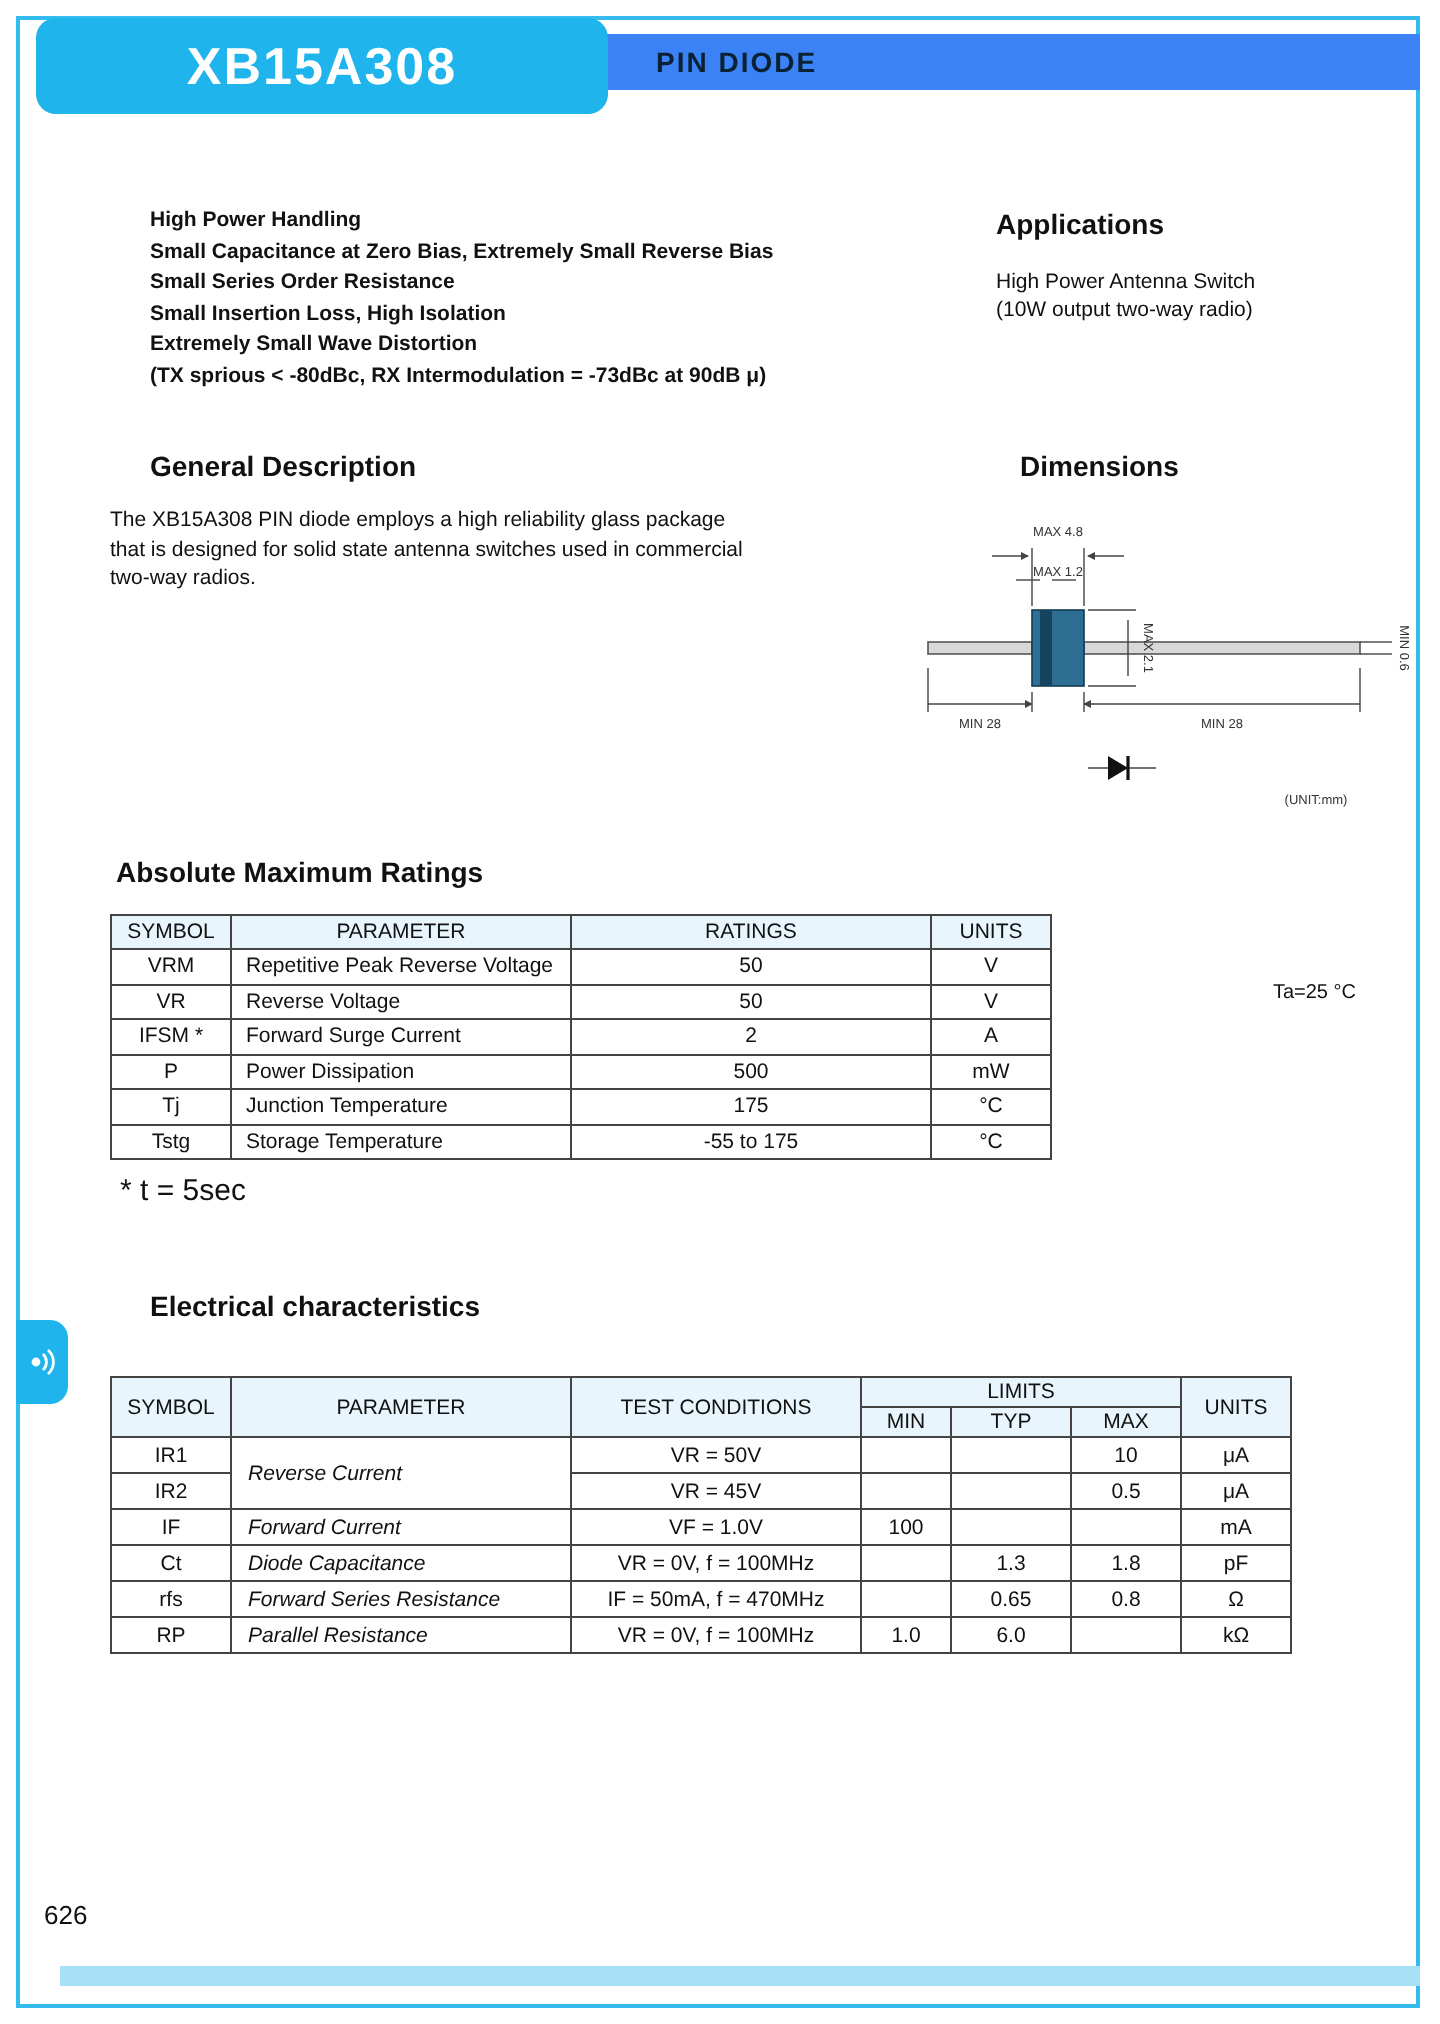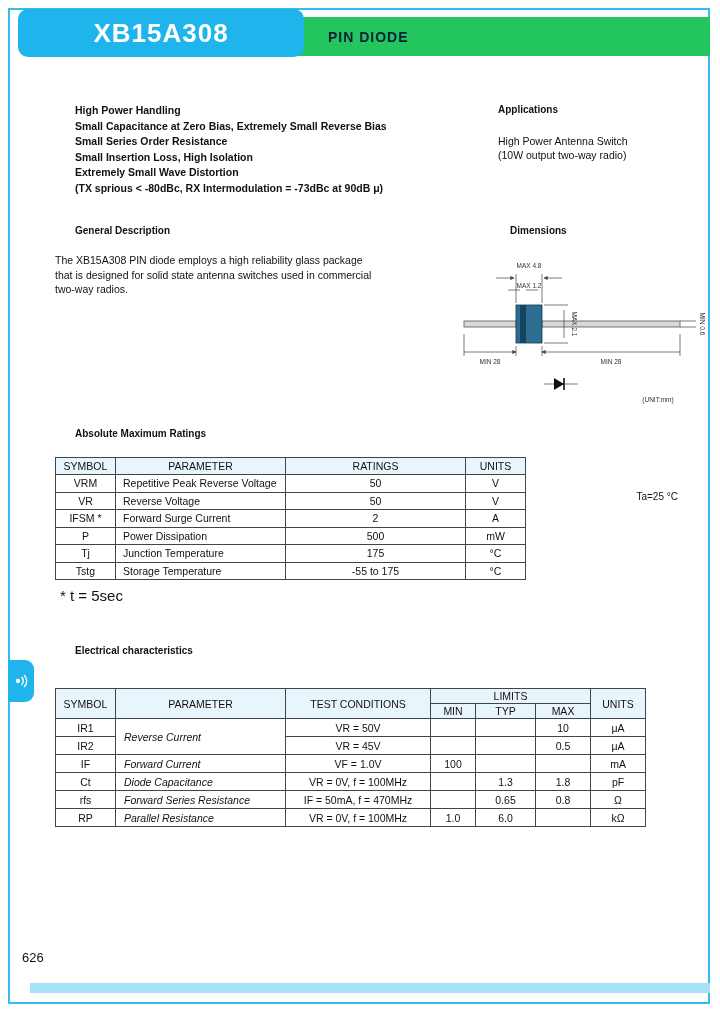--- a/index.html
+++ b/index.html
@@ -5,34 +5,34 @@
   * { margin:0; padding:0; box-sizing:border-box; }
   html,body { background:#ffffff; }
   body { font-family:"Liberation Sans", sans-serif; color:#111; }
   .page { position:relative; width:720px; height:1012px; background:#fff; overflow:hidden; }
 
   
   .frame { position:absolute; left:8px; top:8px; width:702px; height:996px;
            border:2px solid #35BCEE; pointer-events:none; }
 
   
-  .title-band { position:absolute; left:270px; top:17px; width:440px; height:39px;
-                background:#22c55e; display:flex; align-items:center; }
+  .title-band { position:absolute; left:270px; top:17px; width:440px; height:28px;
+                background:#3b82f6; display:flex; align-items:center; }
   .title-band .ptype { margin-left:58px; font-size:14px; font-weight:bold;
                        letter-spacing:1px; color:#0a2233; }
   .part-box { position:absolute; left:18px; top:9px; width:286px; height:48px;
               background:#1FB4EC; border-radius:10px; display:flex;
               align-items:center; justify-content:center; }
   .part-box .pnum { color:#fff; font-size:26px; font-weight:bold; letter-spacing:1px; }
 
   
   .features { position:absolute; left:75px; top:103px; font-size:10.5px; font-weight:bold; }
   .features div { line-height:15.5px; }
 
-  .sec-heading { position:absolute; font-size:10px; font-weight:bold; color:#111; }
+  .sec-heading { position:absolute; font-size:14px; font-weight:bold; color:#111; }
 
   .app-lines { position:absolute; left:498px; top:134px; font-size:10.5px; }
   .app-lines div { line-height:14px; }
 
   .desc-text { position:absolute; left:55px; top:253px; width:318px;
                font-size:10.5px; line-height:14.5px; }
 
   
   .dim-wrap { position:absolute; left:448px; top:244px; width:262px; height:168px; }
   .lead { fill:#d8d8d8; stroke:#555; stroke-width:0.8; }
@@ -147,21 +147,21 @@
 
       <g>
         <line class="dim" x1="96" y1="140" x2="130" y2="140"></line>
         <polygon points="106,134 106,146 116,140" fill="#111"></polygon>
         <line x1="116" y1="134" x2="116" y2="146" stroke="#111" stroke-width="1.6"></line>
       </g>
       <text class="dimtxt" x="210" y="158" text-anchor="middle">(UNIT:mm)</text>
     </svg>
   </div>
 
-  <div class="sec-heading" style="left:75px; top:428px;">Absolute Maximum Ratings</div>
+  <div class="sec-heading" style="left:58px; top:428px;">Absolute Maximum Ratings</div>
   <div class="ta-note" style="right:42px; top:443px;">Ta=25 °C</div>
 
   <table class="abs-table">
     <colgroup>
         <col style="width:60px">
         <col style="width:170px">
         <col style="width:180px">
         <col style="width:60px">
       </colgroup>
     <thead>

